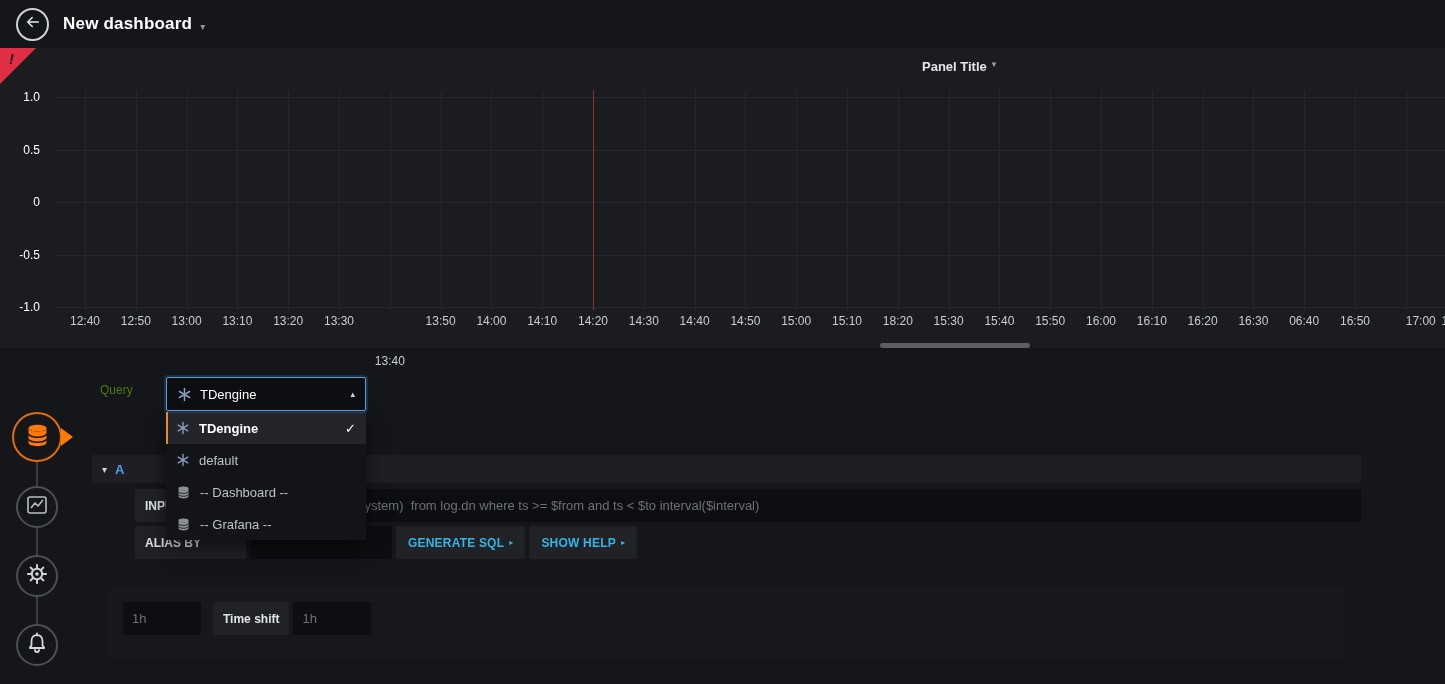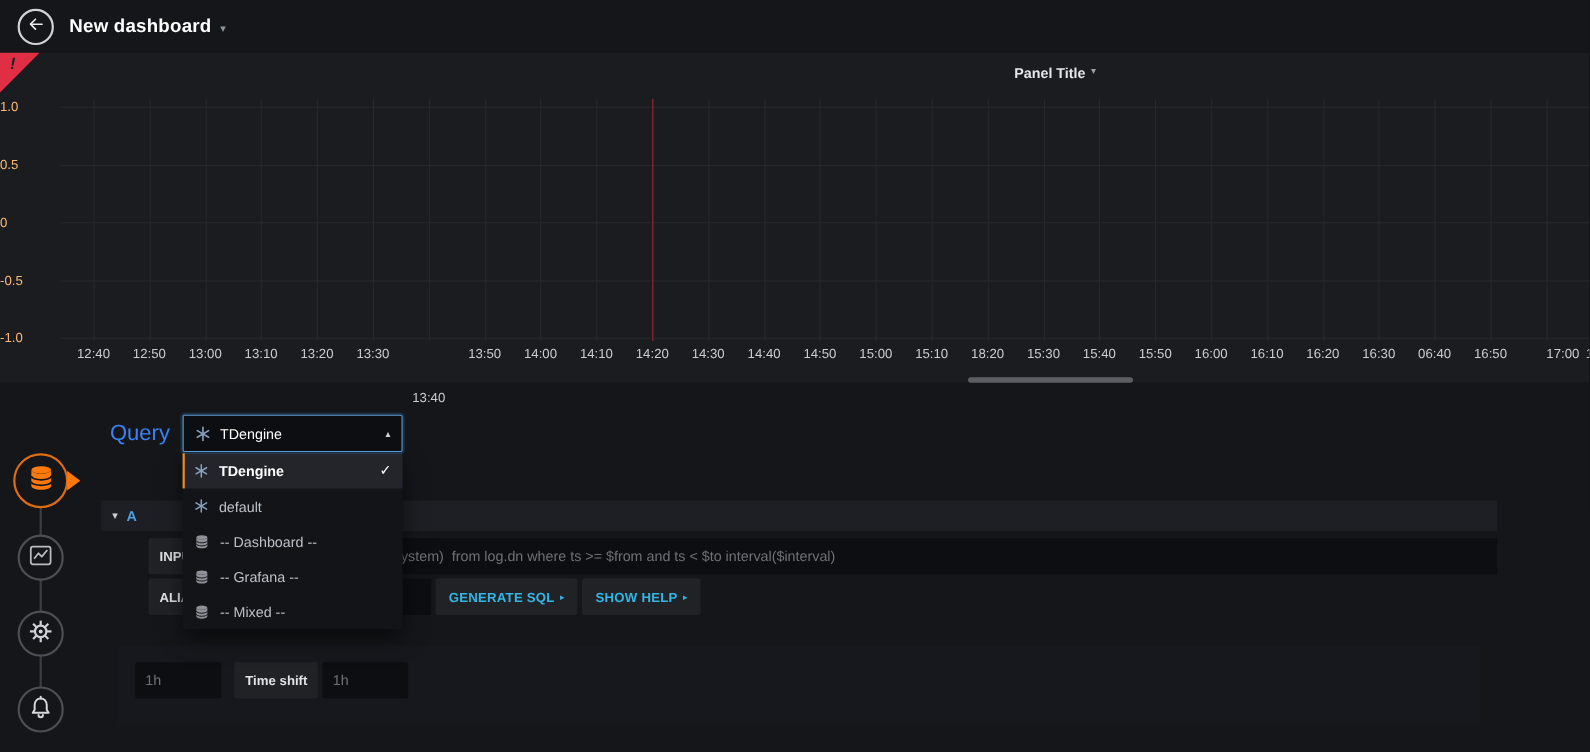--- a/index.html
+++ b/index.html
@@ -15,39 +15,39 @@
 
   
   .panel{position:absolute;left:0;top:48px;width:1445px;height:300px;background:#1a1c20}
   .corner-err{position:absolute;left:0;top:0;width:0;height:0;border-top:36px solid #e02f44;border-right:36px solid transparent}
   .corner-bang{position:absolute;left:9px;top:2px;color:#1a1c20;font-weight:700;font-size:15px;font-style:italic}
   .panel-title{position:absolute;left:922px;top:11px;font-size:13px;font-weight:700;color:#e4e6e9;display:flex;gap:5px;cursor:pointer}
   .pt-caret{font-size:9px;color:#9aa0a6}
 
   
   .y-axis{position:absolute;left:0;top:42px;width:44px;height:224px}
-  .ytick{position:absolute;right:4px;width:40px;text-align:left;font-size:12px;color:#fdba74}
+  .ytick{position:absolute;right:4px;width:40px;text-align:right;font-size:12px;color:#ffffff}
   .plot{position:absolute;left:55px;top:42px;width:1390px;height:220px;overflow:visible}
   .vline{position:absolute;top:0;height:220px;width:1px;background:#26282e}
   .hline{position:absolute;left:0;width:1390px;height:1px;background:#26282e}
   .xtick{position:absolute;top:224px;width:60px;text-align:center;font-size:12px;color:#c9cdd2}
   .ann-vline{position:absolute;top:0;height:220px;width:1px;opacity:.85}
   .hscroll{position:absolute;left:880px;top:295px;width:150px;height:5px;border-radius:3px;background:#5c5e63;cursor:pointer}
 
   
   .side-line{position:absolute;left:36px;top:437px;width:2px;height:208px;background:#3a3d43}
   .tab{position:absolute;border-radius:50%;background:#141619;display:flex;align-items:center;justify-content:center;cursor:pointer}
   .tab.q{left:12px;top:412px;width:50px;height:50px;border:2px solid #e06c10}
   .tab.v{left:16px;top:486px;width:42px;height:42px;border:2px solid #4c4f55}
   .tab.g{left:16px;top:555px;width:42px;height:42px;border:2px solid #4c4f55}
   .tab.b{left:16px;top:624px;width:42px;height:42px;border:2px solid #4c4f55}
   .tab-arrow{position:absolute;left:61px;top:428px;width:0;height:0;border-top:9px solid transparent;border-bottom:9px solid transparent;border-left:12px solid #ff780a}
 
   
-  .query-label{position:absolute;left:100px;top:383px;font-size:20px;color:#3b82f6}
+  .query-label{position:absolute;left:100px;top:383px;font-size:12px;color:#4d7c0f}
   .ds-control{position:absolute;left:166px;top:377px;width:200px;height:34px;background:#0d0e11;border:1px solid #5b9bd8;box-shadow:0 0 0 2px rgba(70,135,200,.22);display:flex;align-items:center;gap:8px;padding:0 10px;cursor:pointer;z-index:30;border-radius:2px}
   .ds-value{font-size:13px;color:#ffffff}
   .ds-caret{margin-left:auto;font-size:9px;color:#cfd3d8}
   .ds-menu{position:absolute;left:166px;top:412px;width:200px;background:#121418;box-shadow:0 8px 18px rgba(0,0,0,.55);z-index:29}
   .menu-item{height:32px;display:flex;align-items:center;gap:9px;padding:0 10px;font-size:13px;color:#bcc1c7;cursor:pointer}
   .menu-item.selected{background:#23252b;color:#fff;font-weight:700;border-left:2px solid #e58c27;padding-left:8px}
   .mi-icon{display:flex;align-items:center}
   .mi-check{margin-left:auto;color:#fff;font-size:13px}
 
   .row-a{position:absolute;left:92px;top:455px;width:1269px;height:28px;background:#1d1f24;display:flex;align-items:center;gap:8px;padding:0 10px;cursor:pointer}
@@ -278,32 +278,20 @@
           <svg viewBox="0 0 24 24" width="15" height="15">
             <g fill="#8e9298">
               <ellipse cx="12" cy="5.5" rx="8" ry="3"></ellipse>
               <path d="M4 5.5 v13 c0 1.66 3.58 3 8 3 s8 -1.34 8 -3 v-13 c0 1.66 -3.58 3 -8 3 S4 7.16 4 5.5 z"></path>
             </g>
             <path d="M4 10.5c0 1.66 3.58 3 8 3s8-1.34 8-3M4 15c0 1.66 3.58 3 8 3s8-1.34 8-3" fill="none" stroke="#121418" stroke-width="1.4"></path>
           </svg>
         </span>
         <span class="mi-label">-- Grafana --</span>
       </div>
-      <div class="menu-item">
-        <span class="mi-icon">
-          <svg viewBox="0 0 24 24" width="15" height="15">
-            <g fill="#8e9298">
-              <ellipse cx="12" cy="5.5" rx="8" ry="3"></ellipse>
-              <path d="M4 5.5 v13 c0 1.66 3.58 3 8 3 s8 -1.34 8 -3 v-13 c0 1.66 -3.58 3 -8 3 S4 7.16 4 5.5 z"></path>
-            </g>
-            <path d="M4 10.5c0 1.66 3.58 3 8 3s8-1.34 8-3M4 15c0 1.66 3.58 3 8 3s8-1.34 8-3" fill="none" stroke="#121418" stroke-width="1.4"></path>
-          </svg>
-        </span>
-        <span class="mi-label">-- Mixed --</span>
-      </div>
     </div>
 
   <div class="row-a">
     <span class="ra-caret">▾</span>
     <span class="ra-ref">A</span>
   </div>
 
   <div class="form-row fr-sql">
     <div class="chip w111">INPUT SQL</div>
     <input class="inp sql" type="text" placeholder="select avg(mem_system)  from log.dn where ts &gt;= $from and ts &lt; $to interval($interval)" style="">

